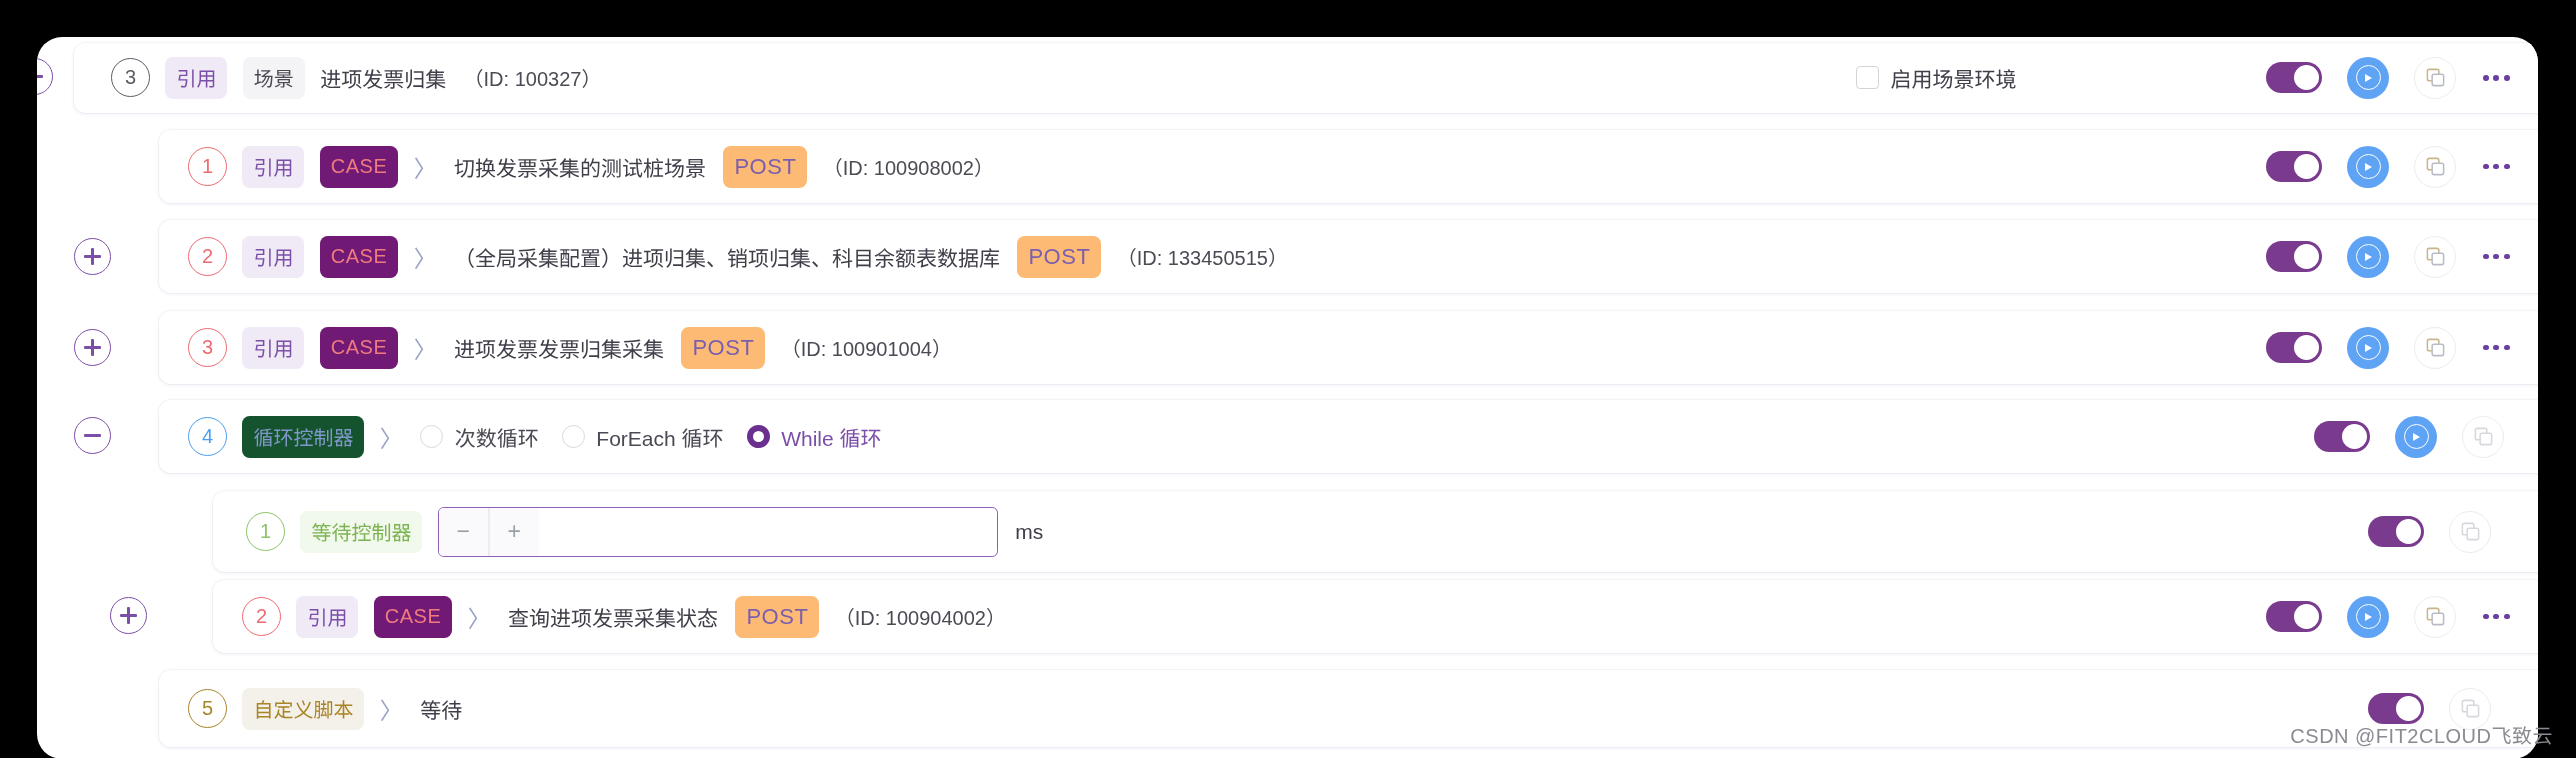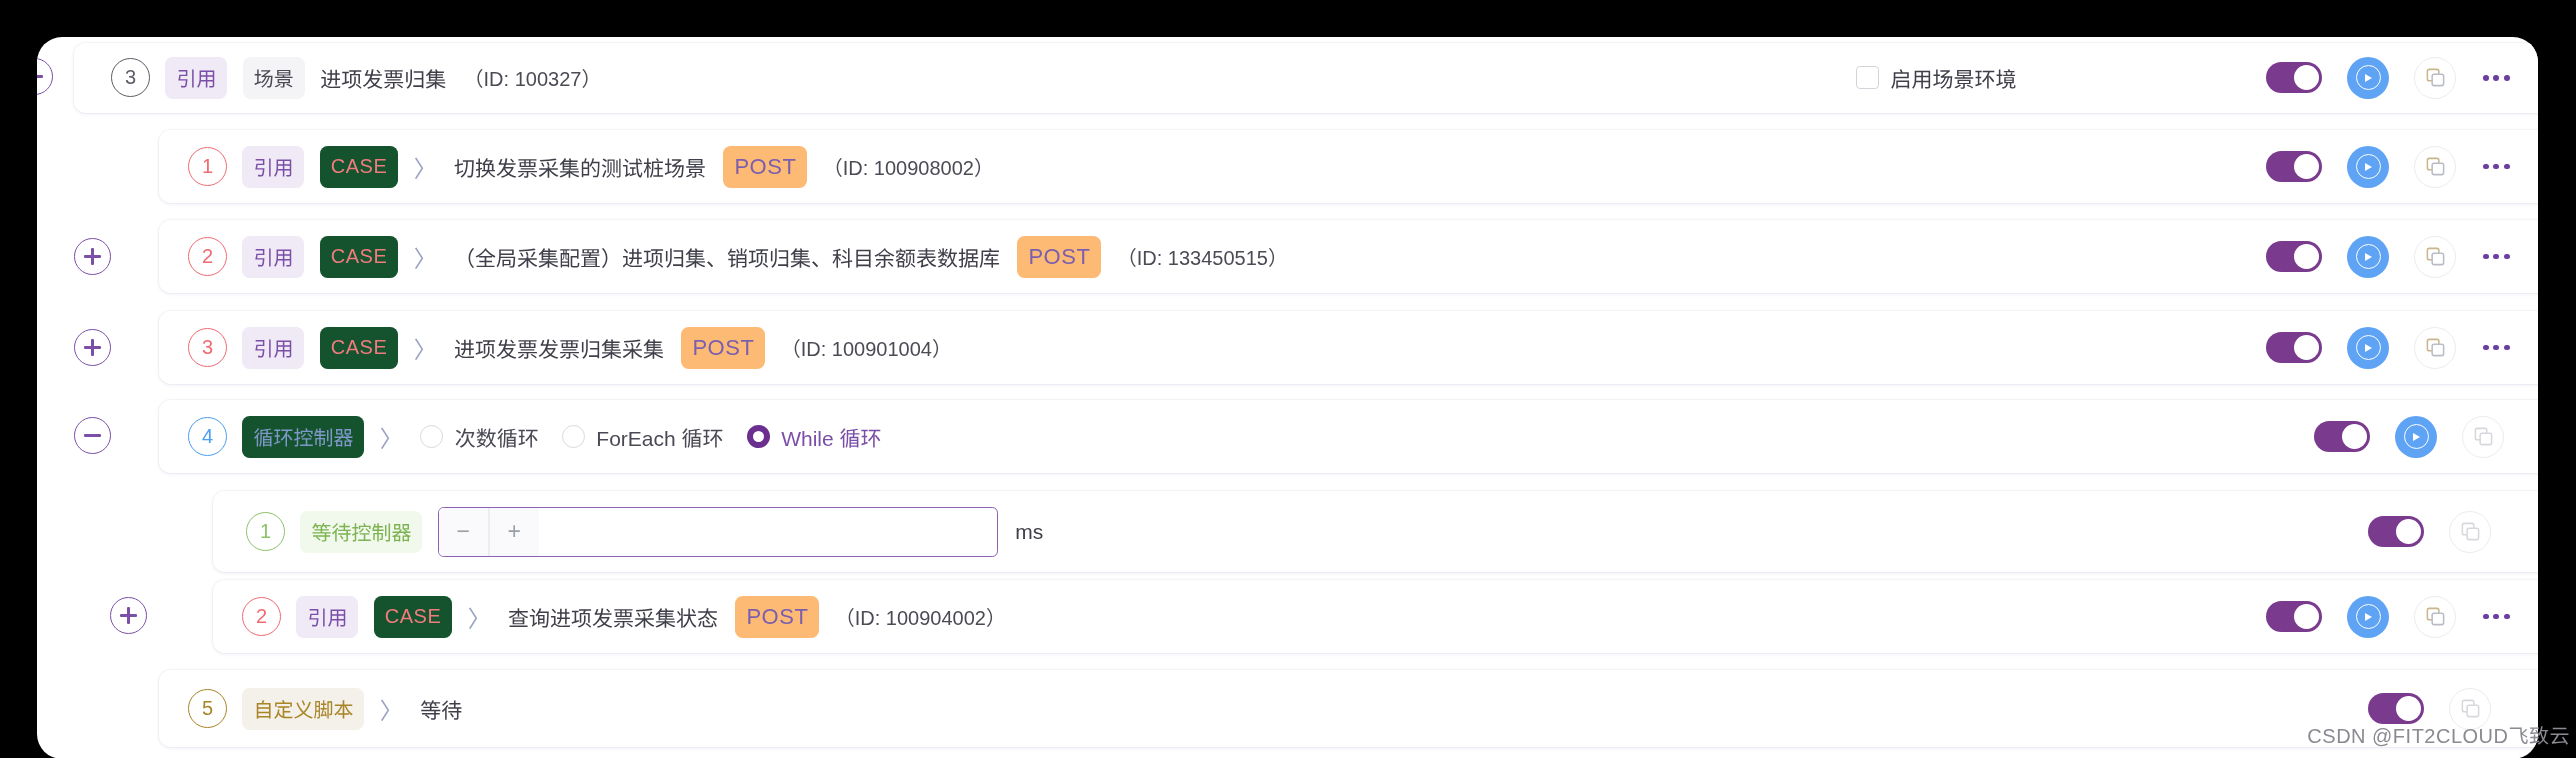--- a/index.html
+++ b/index.html
@@ -95,21 +95,21 @@
     justify-content: center;
     height: 42px;
     padding: 0 11px;
     border-radius: 7.7px;
     font-size: 20px;
     white-space: nowrap;
     margin-right: 15.4px;
   }
   .chip-quote  { background: #f0eaf7; color: #7b4fa8; }
   .chip-scene  { background: #f4f4f6; color: #4a4a55; }
-  .chip-case   { background: #14532d; color: #f07b7f; letter-spacing: 0.5px; }
+  .chip-case   { background: #701a75; color: #f07b7f; letter-spacing: 0.5px; }
   .chip-loop   { background: #14532d; color: #7f98c9; }
   .chip-wait   { background: #f1f8ec; color: #7db352; }
   .chip-script { background: #f4f1ea; color: #a98528; }
   .chip-post   { background: #fdba74; color: #7b5fae; font-size: 22px; letter-spacing: 0.5px; }
 
   
   .chev {
     flex: 0 0 auto;
     color: #9aa3c4;
     font-size: 23px;
@@ -285,21 +285,21 @@
     font-family: inherit;
   }
   .unit {
     font-size: 21px;
     color: #3f3f49;
   }
 
   
   .watermark {
     position: absolute;
-    right: 6px;
+    right: 23px;
     bottom: 9.7px;
     font-size: 20px;
     color: #8a8a92;
     white-space: nowrap;
     letter-spacing: 0.5px;
   }
 </style>
 </head>
 <body>
 

